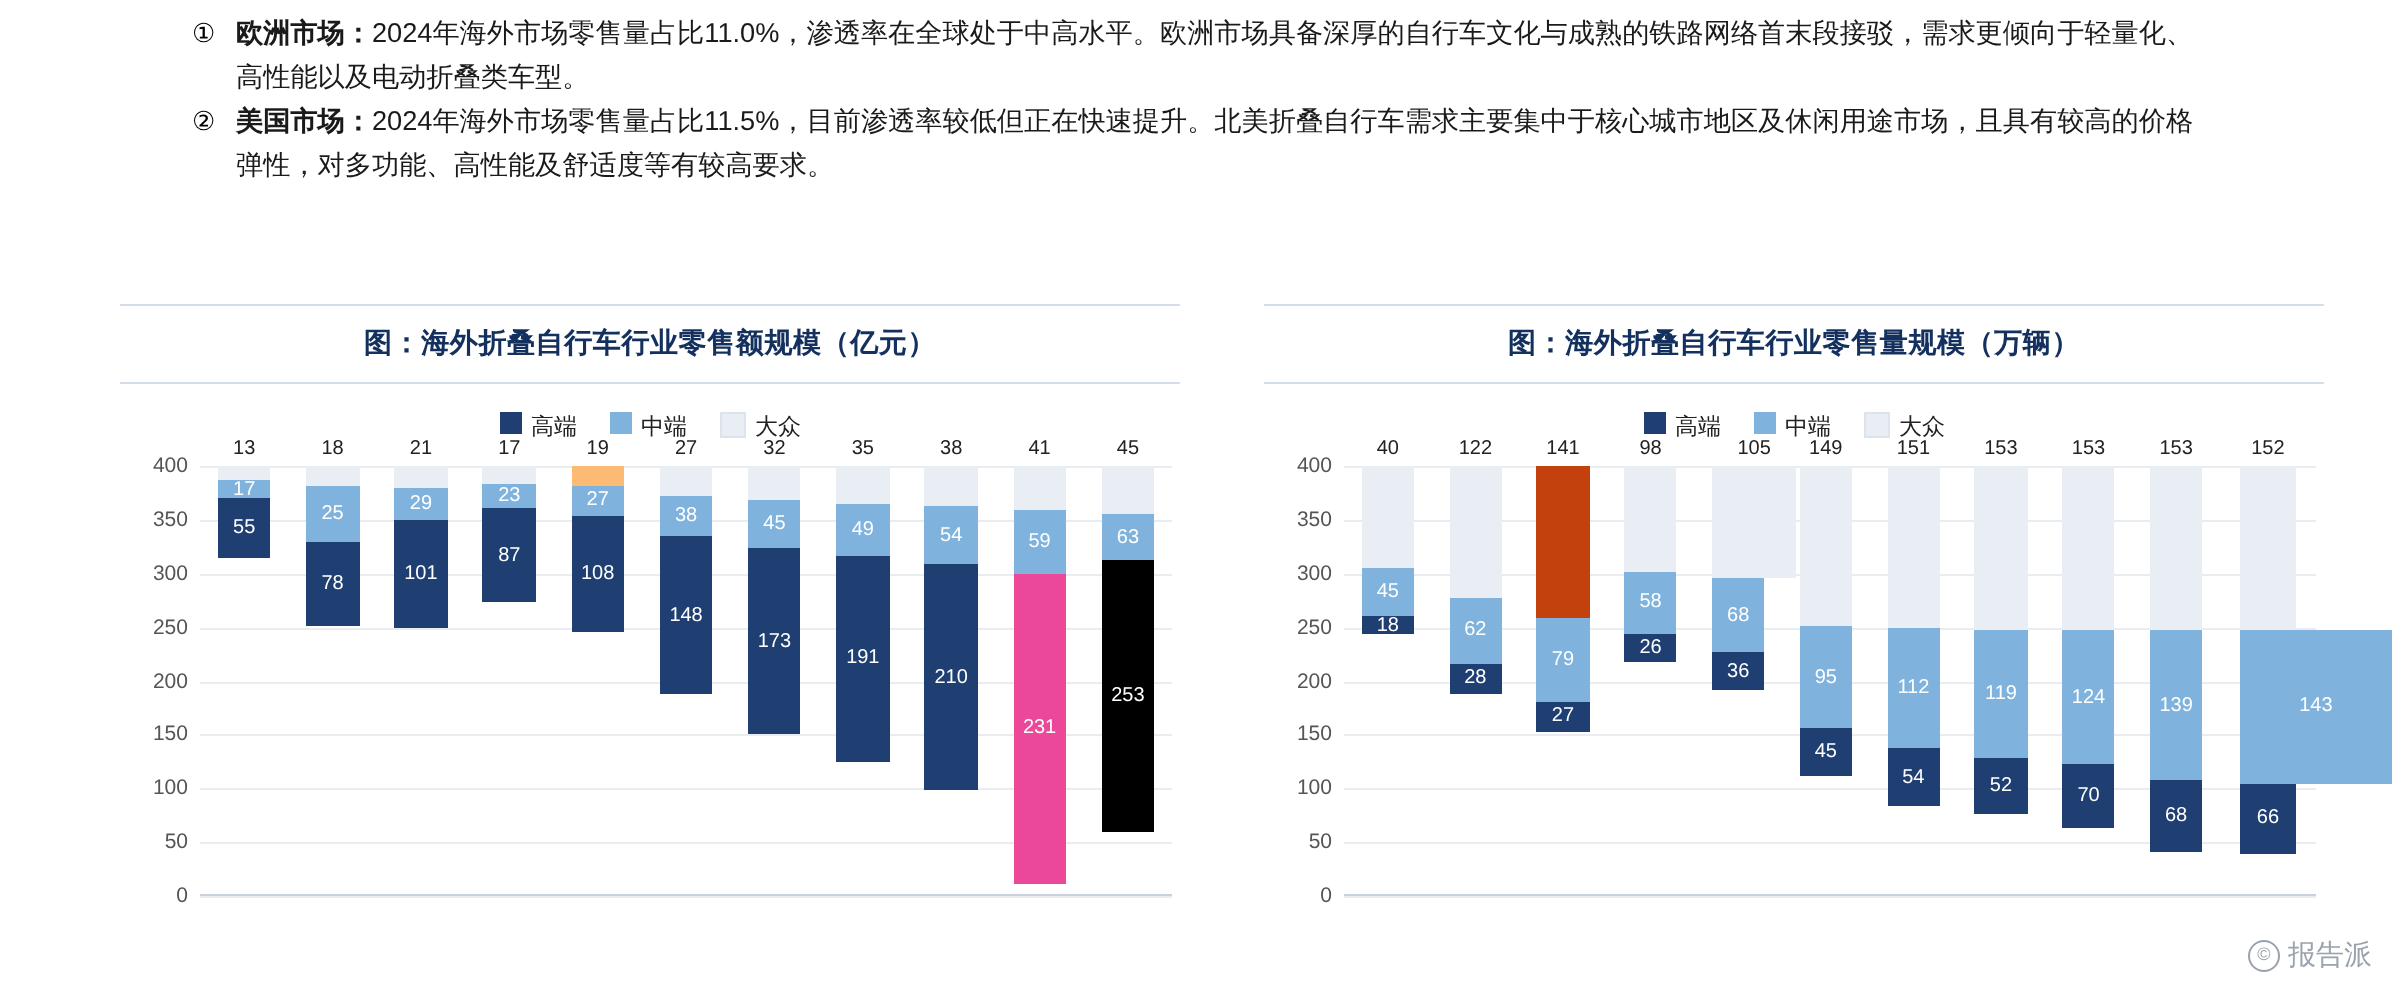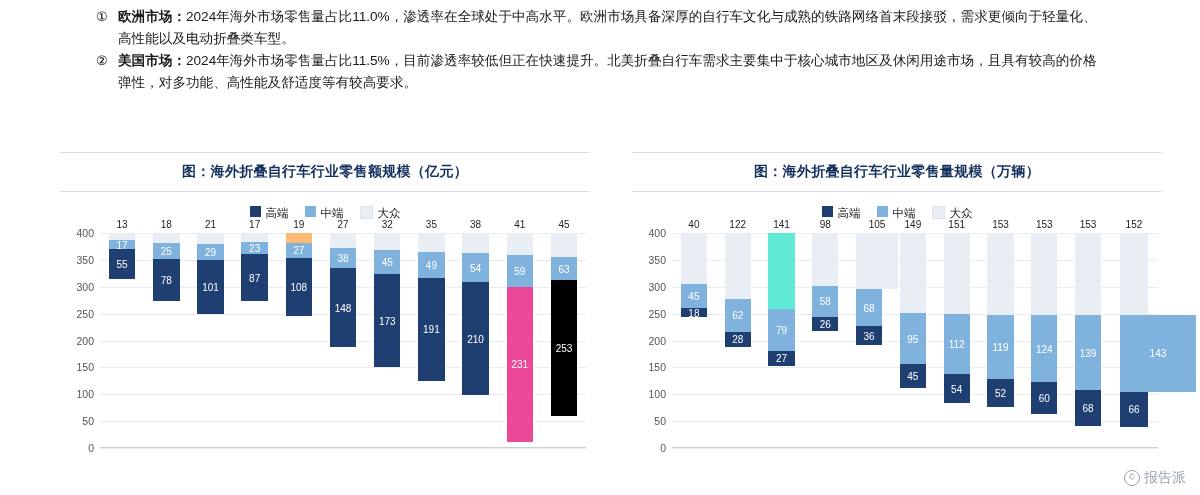--- a/index.html
+++ b/index.html
@@ -190,21 +190,21 @@
             <div class="seg dark" style="height: 29.5625px; background: rgb(31, 63, 115);">
               <span class="val">55</span>
             </div>
           </div>
         </div>
         <div class="bargroup">
           <div class="stack">
             <div class="seg white top" style="height: 9.675px; background: rgb(233, 238, 245);">
               <span class="val">18</span>
             </div>
-            <div class="seg mid" style="height: 16px; background: rgb(127, 179, 221);">
+            <div class="seg mid" style="height: 28px; background: rgb(127, 179, 221);">
               <span class="val">25</span>
             </div>
             <div class="seg dark" style="height: 41.925px; background: rgb(31, 63, 115);">
               <span class="val">78</span>
             </div>
           </div>
         </div>
         <div class="bargroup">
           <div class="stack">
             <div class="seg white top" style="height: 11.2875px; background: rgb(233, 238, 245);">
@@ -388,21 +388,21 @@
             <div class="seg mid" style="height: 33.325px; background: rgb(127, 179, 221);">
               <span class="val">62</span>
             </div>
             <div class="seg dark" style="height: 15.05px; background: rgb(31, 63, 115);">
               <span class="val">28</span>
             </div>
           </div>
         </div>
         <div class="bargroup">
           <div class="stack">
-            <div class="seg white top" style="height: 75.7875px; background: #5eead4;">
+            <div class="seg white top" style="height: 75.7875px; background: #c2410c;">
               <span class="val">141</span>
             </div>
             <div class="seg mid" style="height: 42.4625px; background: rgb(127, 179, 221);">
               <span class="val">79</span>
             </div>
             <div class="seg dark" style="height: 14.5125px; background: rgb(31, 63, 115);">
               <span class="val">27</span>
             </div>
           </div>
         </div>
@@ -473,21 +473,21 @@
         </div>
         <div class="bargroup">
           <div class="stack">
             <div class="seg white top" style="height: 82.2375px; background: rgb(233, 238, 245);">
               <span class="val">153</span>
             </div>
             <div class="seg mid" style="height: 66.65px; background: rgb(127, 179, 221);">
               <span class="val">124</span>
             </div>
             <div class="seg dark" style="height: 32.25px; background: rgb(31, 63, 115);">
-              <span class="val">60</span>
+              <span class="val">70</span>
             </div>
           </div>
         </div>
         <div class="bargroup">
           <div class="stack">
             <div class="seg white top" style="height: 82.2375px; background: rgb(233, 238, 245);">
               <span class="val">153</span>
             </div>
             <div class="seg mid" style="height: 74.7125px; background: rgb(127, 179, 221);">
               <span class="val">139</span>

